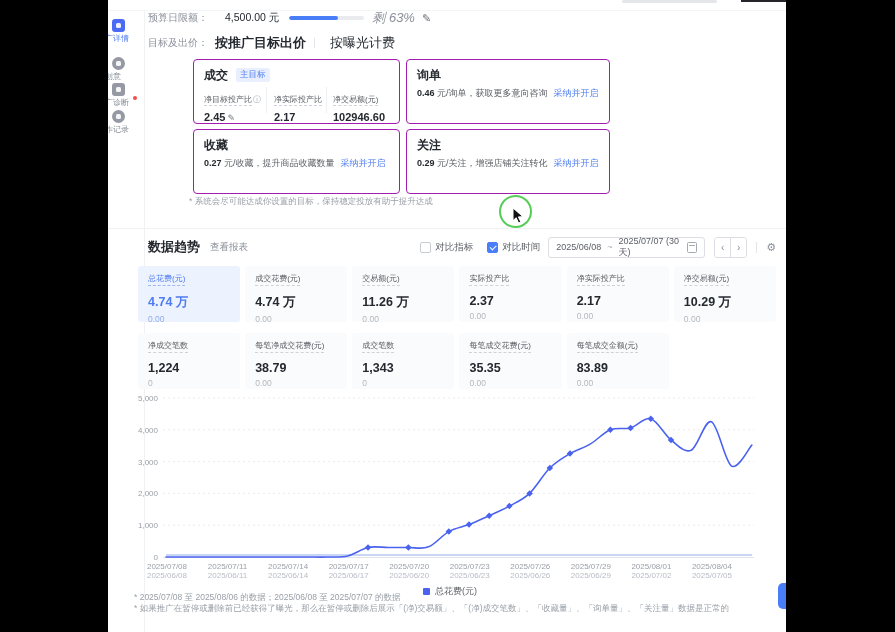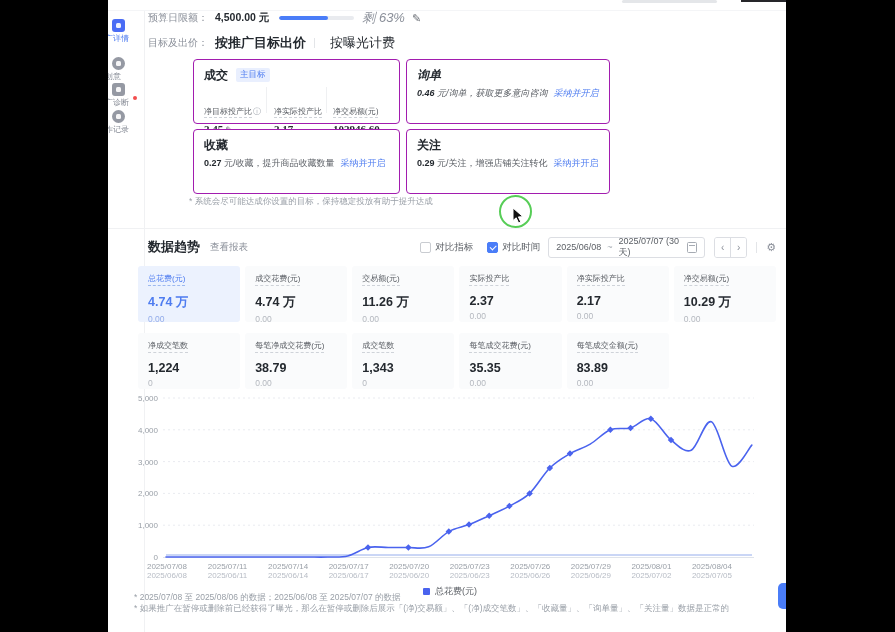--- a/index.html
+++ b/index.html
@@ -24,39 +24,39 @@
   .sb-icon.sq{border-radius:3px;background:#9599a3;}
   .sb-icon.circ{border-radius:50%;background:#9599a3;}
   .sb-icon.active{background:#4a6cf5;border-radius:3px;}
   .sb-icon i{position:absolute;left:4px;top:4px;width:5px;height:5px;border-radius:1.5px;background:#fff;opacity:.9;}
   .sb-label{position:absolute;left:-3px;top:16px;font-size:8px;color:#8a8f99;white-space:nowrap;letter-spacing:0;}
   .sb-label.active{color:#4e7cf0;}
   .sb-dot{position:absolute;left:25px;top:15px;width:4px;height:4px;border-radius:50%;background:#f24d4d;}
 
   
   .budget-row{left:40px;top:11px;height:14px;display:flex;align-items:center;font-size:10px;color:#8a8f99;}
-  .budget-value{margin-left:7px;font-size:10.5px;font-weight:bold;color:#24292f;}
+  .budget-value{margin-left:17px;font-size:10.5px;font-weight:normal;color:#24292f;}
   .progress{margin-left:10px;width:75px;height:4px;border-radius:2px;background:#e9ebef;overflow:hidden;}
   .progress-fill{height:4px;border-radius:2px;background:#4a7df8;}
   .budget-remaining{margin-left:8px;font-size:13px;color:#8a8f99;font-style:italic;}
   .edit-icon{margin-left:7px;font-size:11px;color:#6f737a;cursor:pointer;}
   .goal-row{left:40px;top:36px;height:14px;display:flex;align-items:center;font-size:10px;color:#8a8f99;}
   .goal-tab{margin-left:7px;font-size:13px;color:#24292f;cursor:pointer;}
   .goal-tab.sel{font-weight:bold;margin-left:7px;}
   .goal-sep{width:1px;height:10px;background:#e3e5e8;margin:0 8px;}
 
   
   .card{position:absolute;border:1px solid #a21caf;border-radius:4px;background:#fff;}
   .card-deal{left:85px;top:59px;width:205px;height:63px;}
-  .card-inquiry{left:298px;top:59px;width:202px;height:63px;font-style:italic;}
+  .card-inquiry{left:298px;top:59px;width:202px;height:63px;}
   .card-fav{left:85px;top:129px;width:205px;height:63px;}
   .card-follow{left:298px;top:129px;width:202px;height:63px;}
   .card-title{position:absolute;left:10px;top:7px;font-size:12px;font-weight:bold;color:#24292f;}
   .badge{position:absolute;left:42px;top:8px;font-size:8.5px;color:#4e7cf0;background:#e9effe;border-radius:2px;padding:1px 4px;}
-  .m-col{position:absolute;top:40px;font-family:Liberation Serif, serif;}
+  .m-col{position:absolute;top:28px;}
   .m-col.c1{left:10px;} .m-col.c2{left:80px;} .m-col.c3{left:139px;}
   .m-label{font-size:8px;color:#5c6066;border-bottom:1px dashed #cfd3d9;padding-bottom:1px;white-space:nowrap;}
   .m-info{font-size:8px;color:#a6abb3;margin-left:1px;}
   .m-value{margin-top:5px;font-size:11px;font-weight:bold;color:#24292f;white-space:nowrap;}
   .m-edit{font-size:9px;color:#6f737a;font-weight:normal;margin-left:2px;cursor:pointer;}
   .m-div{position:absolute;top:27px;width:1px;height:26px;background:#eff0f2;}
   .m-div.d1{left:72px;} .m-div.d2{left:132px;}
   .card-desc{position:absolute;left:10px;top:27px;font-size:9px;color:#5c6066;white-space:nowrap;}
   .card-desc b{color:#24292f;}
   .adopt-link{color:#4e7cf0;margin-left:6px;cursor:pointer;}

